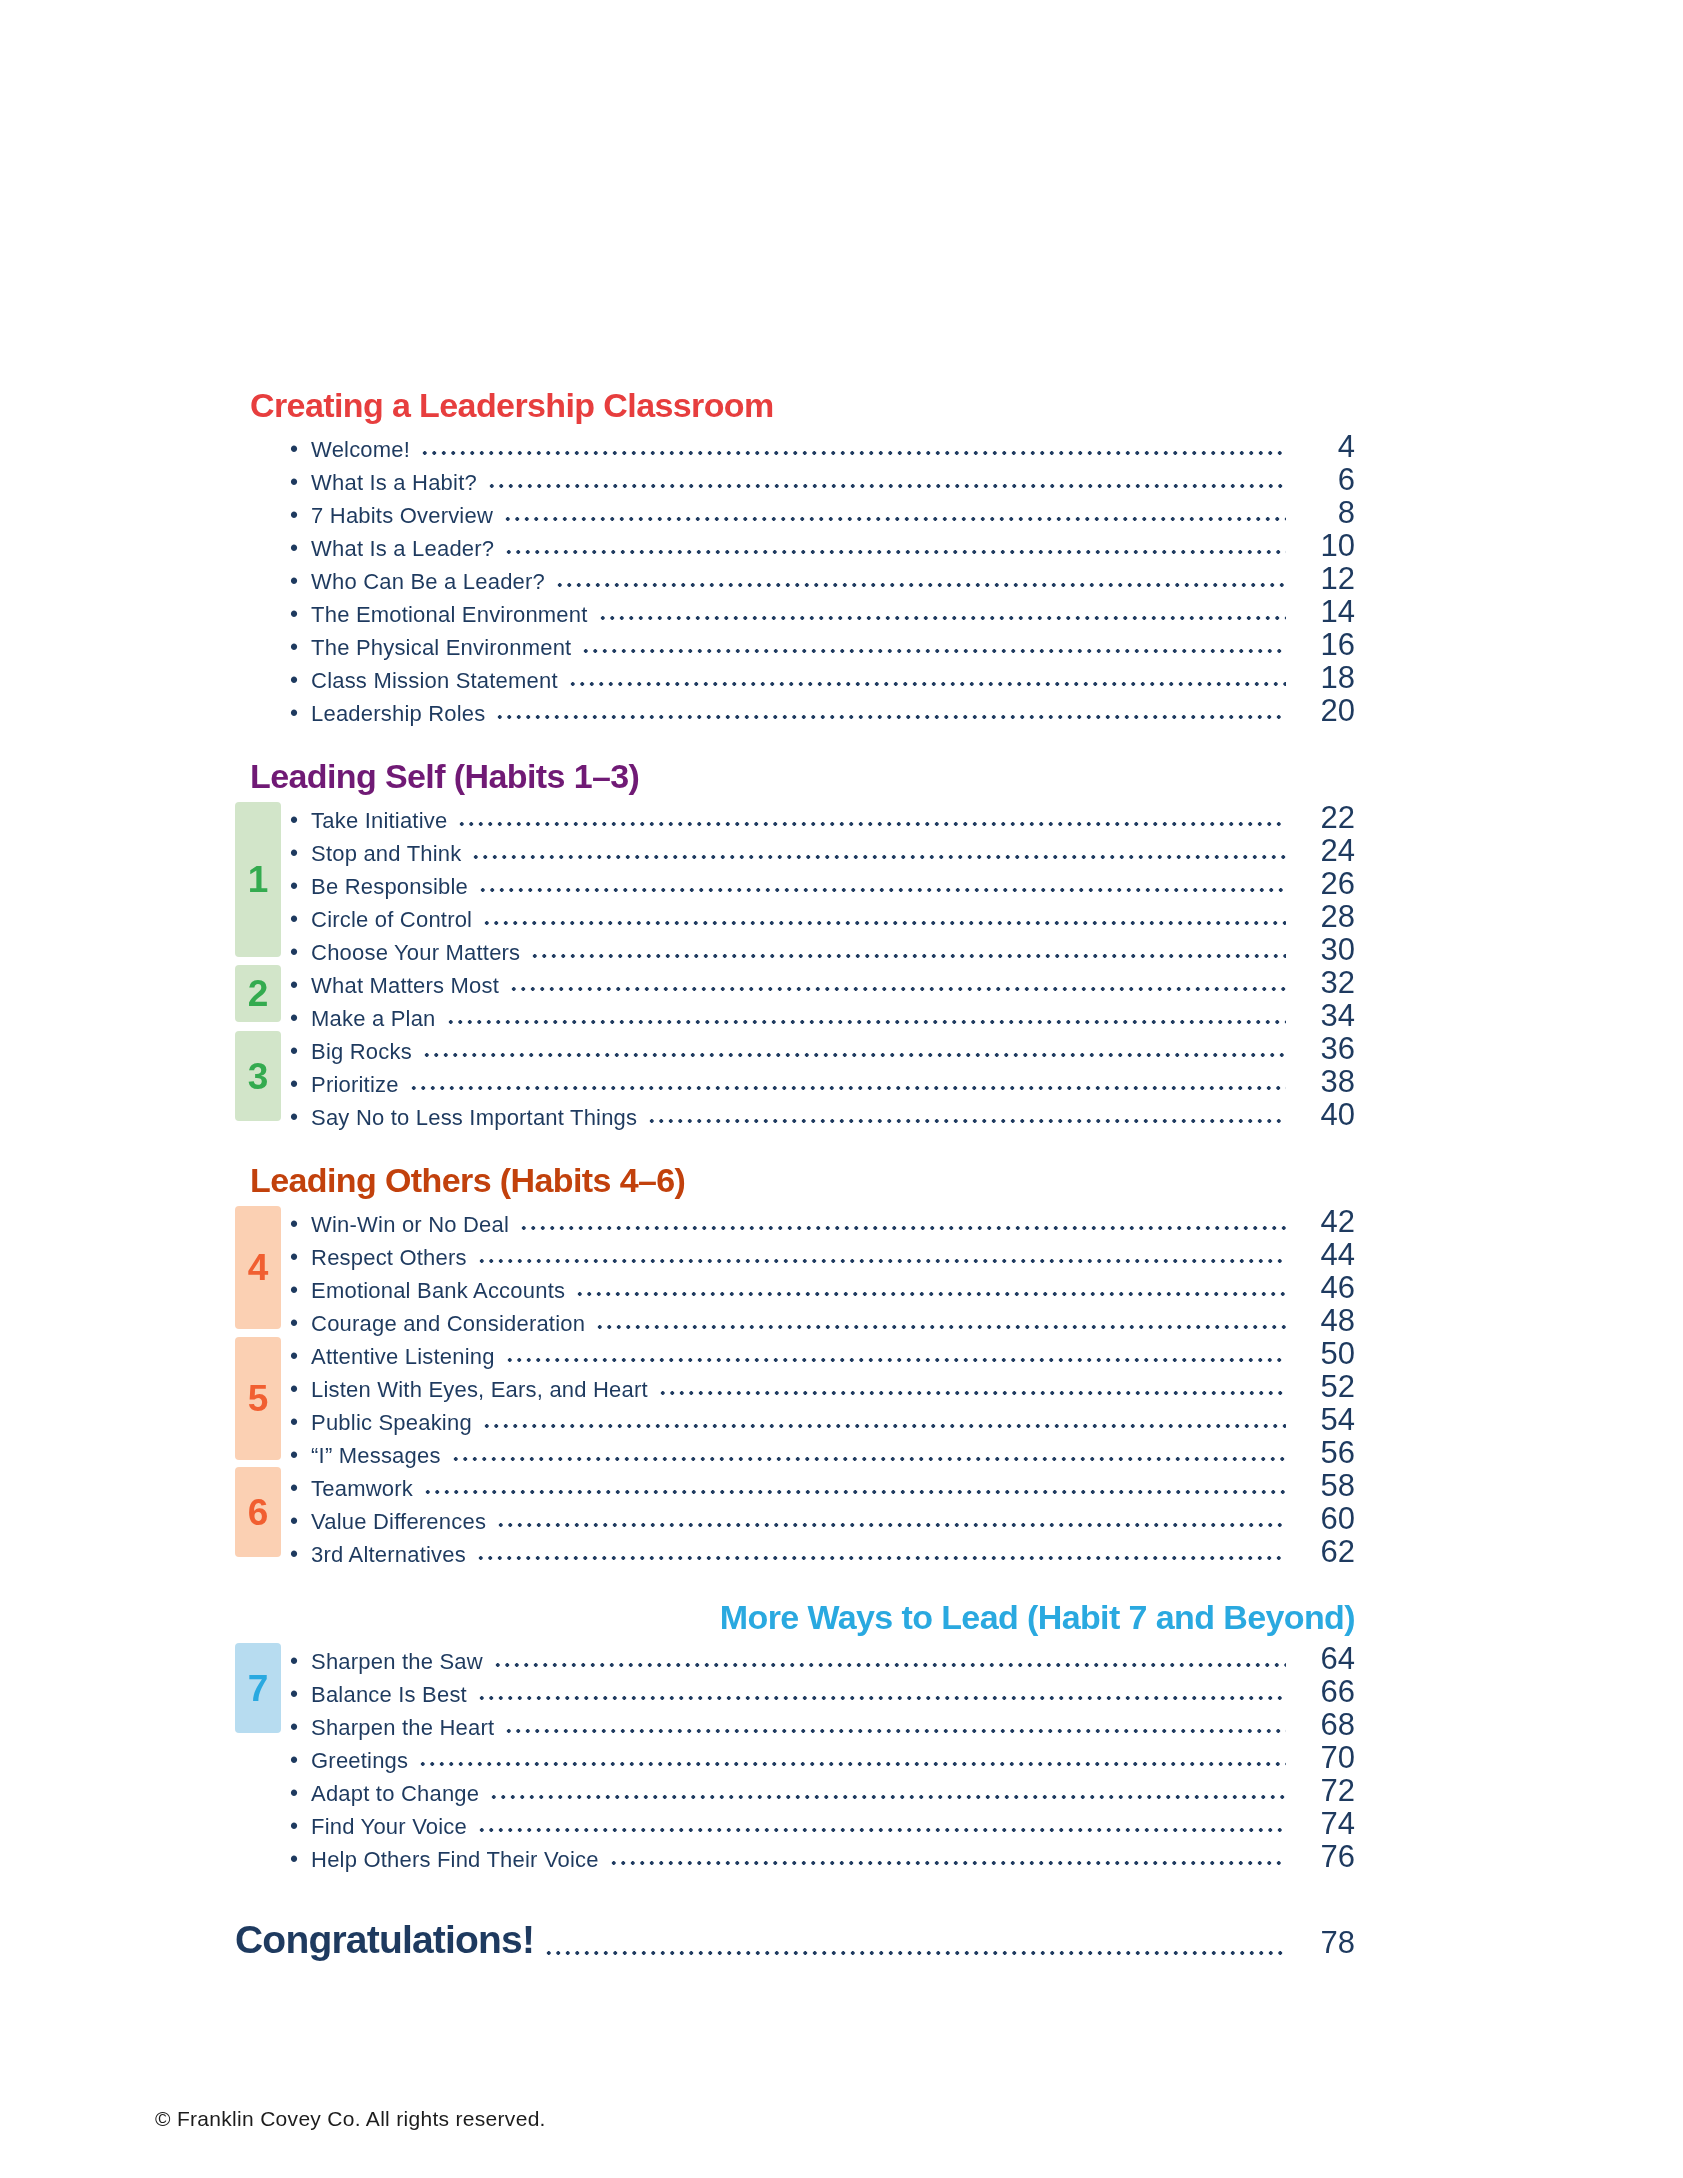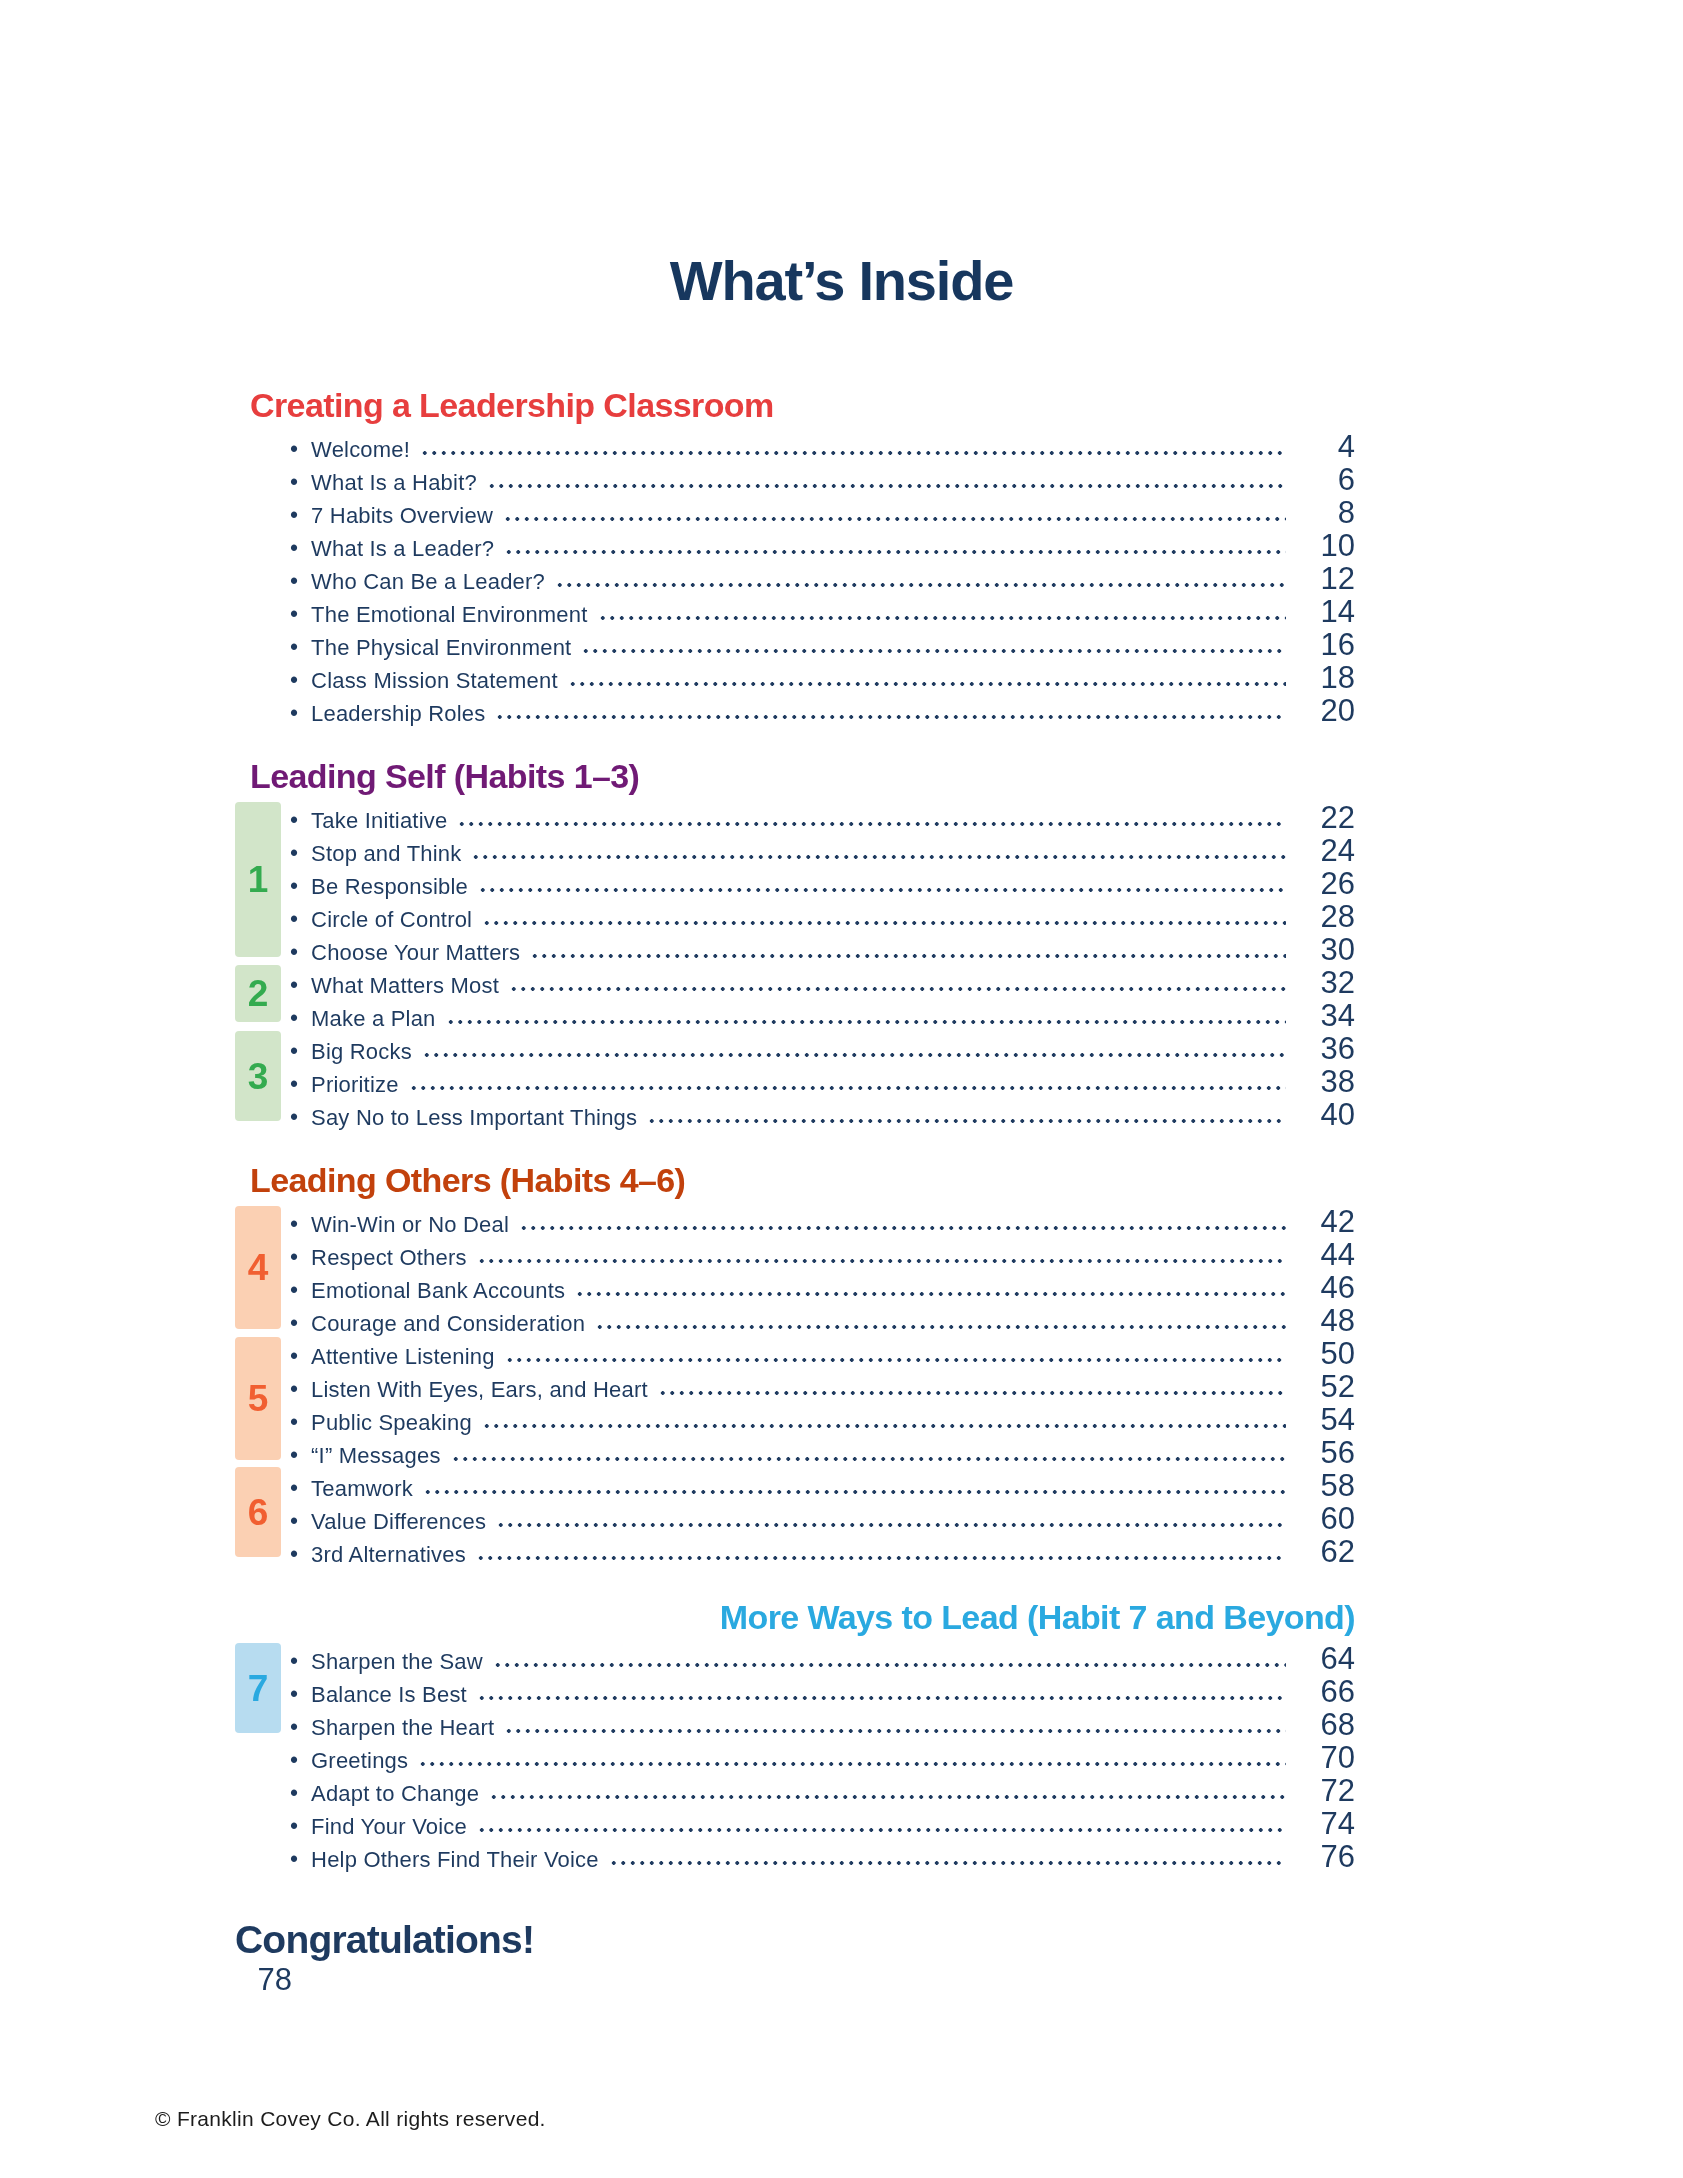--- a/index.html
+++ b/index.html
@@ -29,32 +29,31 @@
     background-image:radial-gradient(circle,#1e3a5f 1.7px,rgba(0,0,0,0) 2.1px);
     background-size:9.5px 6px;background-repeat:repeat-x;
     background-position:0 calc(100% - 6px);
   }
   .pagenum{flex:none;width:57px;text-align:right;font-size:31px;color:#1e3a5f;}
   .habit-box{
     position:absolute;left:0;width:46px;border-radius:4px;
     display:flex;align-items:center;justify-content:center;
   }
   .habit-box span{font-size:37px;font-weight:700;line-height:1;}
-  .congrats-row{display:flex;align-items:baseline;margin-top:46px;color:#1e3a5f;flex-direction:column;}
+  .congrats-row{display:flex;align-items:baseline;margin-top:46px;color:#1e3a5f;}
   .congrats-label{font-size:39px;font-weight:700;letter-spacing:-0.8px;white-space:nowrap;}
   .footer{
     position:absolute;left:155px;top:2107px;font-size:21px;color:#1c1c1c;
     letter-spacing:0.3px;
   }
 </style>
 </head>
 <body>
 
 <div class="page">
-  <h1 class="title">What’s Inside</h1>
 
   <div class="toc">
     <div id="sections">
         <div class="section">
           <div class="section-heading" style="color: rgb(231, 62, 62);">Creating a Leadership Classroom</div>
           <div class="rows">
             <div class="row">
               <span class="bullet">•</span>
               <span class="label">Welcome!</span>
               <span class="leader"></span>

